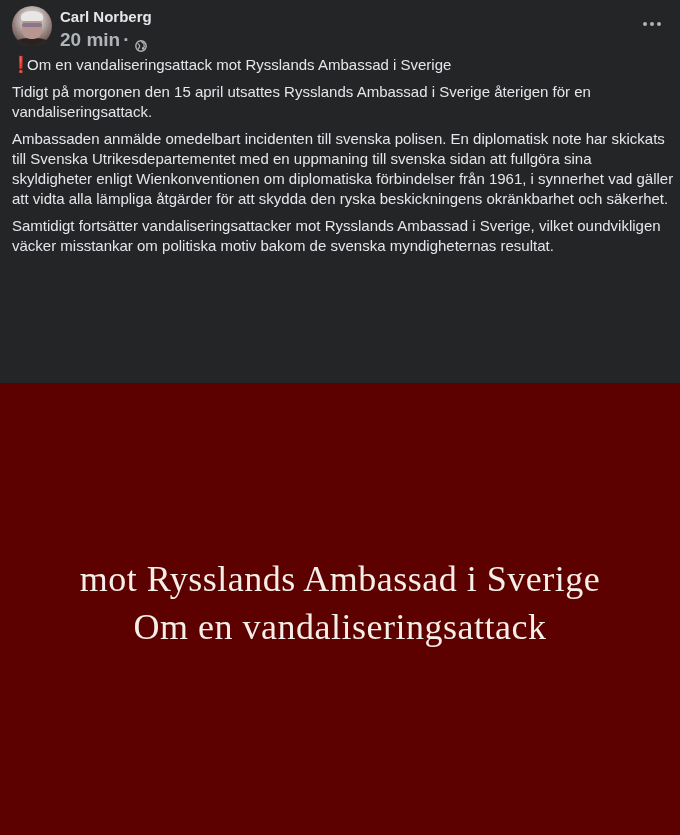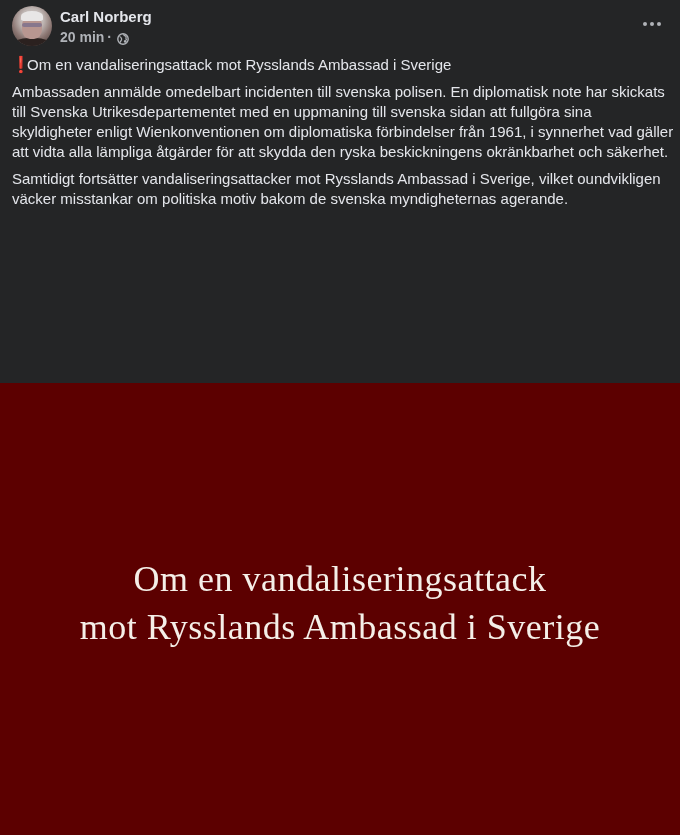--- a/index.html
+++ b/index.html
@@ -61,21 +61,21 @@
     .author-name {
       position: absolute;
       left: 60px; top: 8px;
       font-size: 15px;
       font-weight: bold;
       color: #e4e6eb;
     }
     .meta {
       position: absolute;
       left: 60px; top: 29px;
-      font-size: 14px;
+      font-size: 19px;
       font-weight: bold;
       color: #b0b3b8;
       display: flex;
       align-items: center;
       gap: 3px;
     }
     .globe-icon {
       display: inline-block;
       width: 12px; height: 12px;
       margin-left: 2px;
@@ -168,22 +168,23 @@
     <span class="dot"></span>
     <span class="dot"></span>
     <span class="dot"></span>
   </div>
 </div>
 
 <div class="post-body">
   <p class="title-line">
     <span class="exclaim-icon">❗</span><span>Om en vandaliseringsattack mot Rysslands Ambassad i Sverige</span>
   </p>
+  <p>Tidigt på morgonen den 15 april utsattes Rysslands Ambassad i Sverige återigen för en vandaliseringsattack.</p>
   <p>Ambassaden anmälde omedelbart incidenten till svenska polisen. En diplomatisk note har skickats till Svenska Utrikesdepartementet med en uppmaning till svenska sidan att fullgöra sina skyldigheter enligt Wienkonventionen om diplomatiska förbindelser från 1961, i synnerhet vad gäller att vidta alla lämpliga åtgärder för att skydda den ryska beskickningens okränkbarhet och säkerhet.</p>
-  <p>Samtidigt fortsätter vandaliseringsattacker mot Rysslands Ambassad i Sverige, vilket oundvikligen väcker misstankar om politiska motiv bakom de svenska myndigheternas agerande.</p>
+  <p>Samtidigt fortsätter vandaliseringsattacker mot Rysslands Ambassad i Sverige, vilket oundvikligen väcker misstankar om politiska motiv bakom de svenska myndigheternas resultat.</p>
 </div>
 
 <div class="post-image">
   <div class="image-caption">
+    <span>mot Rysslands Ambassad i Sverige</span>
     <span>Om en vandaliseringsattack</span>
-    <span>mot Rysslands Ambassad i Sverige</span>
   </div>
 </div>
 
 </body></html>

